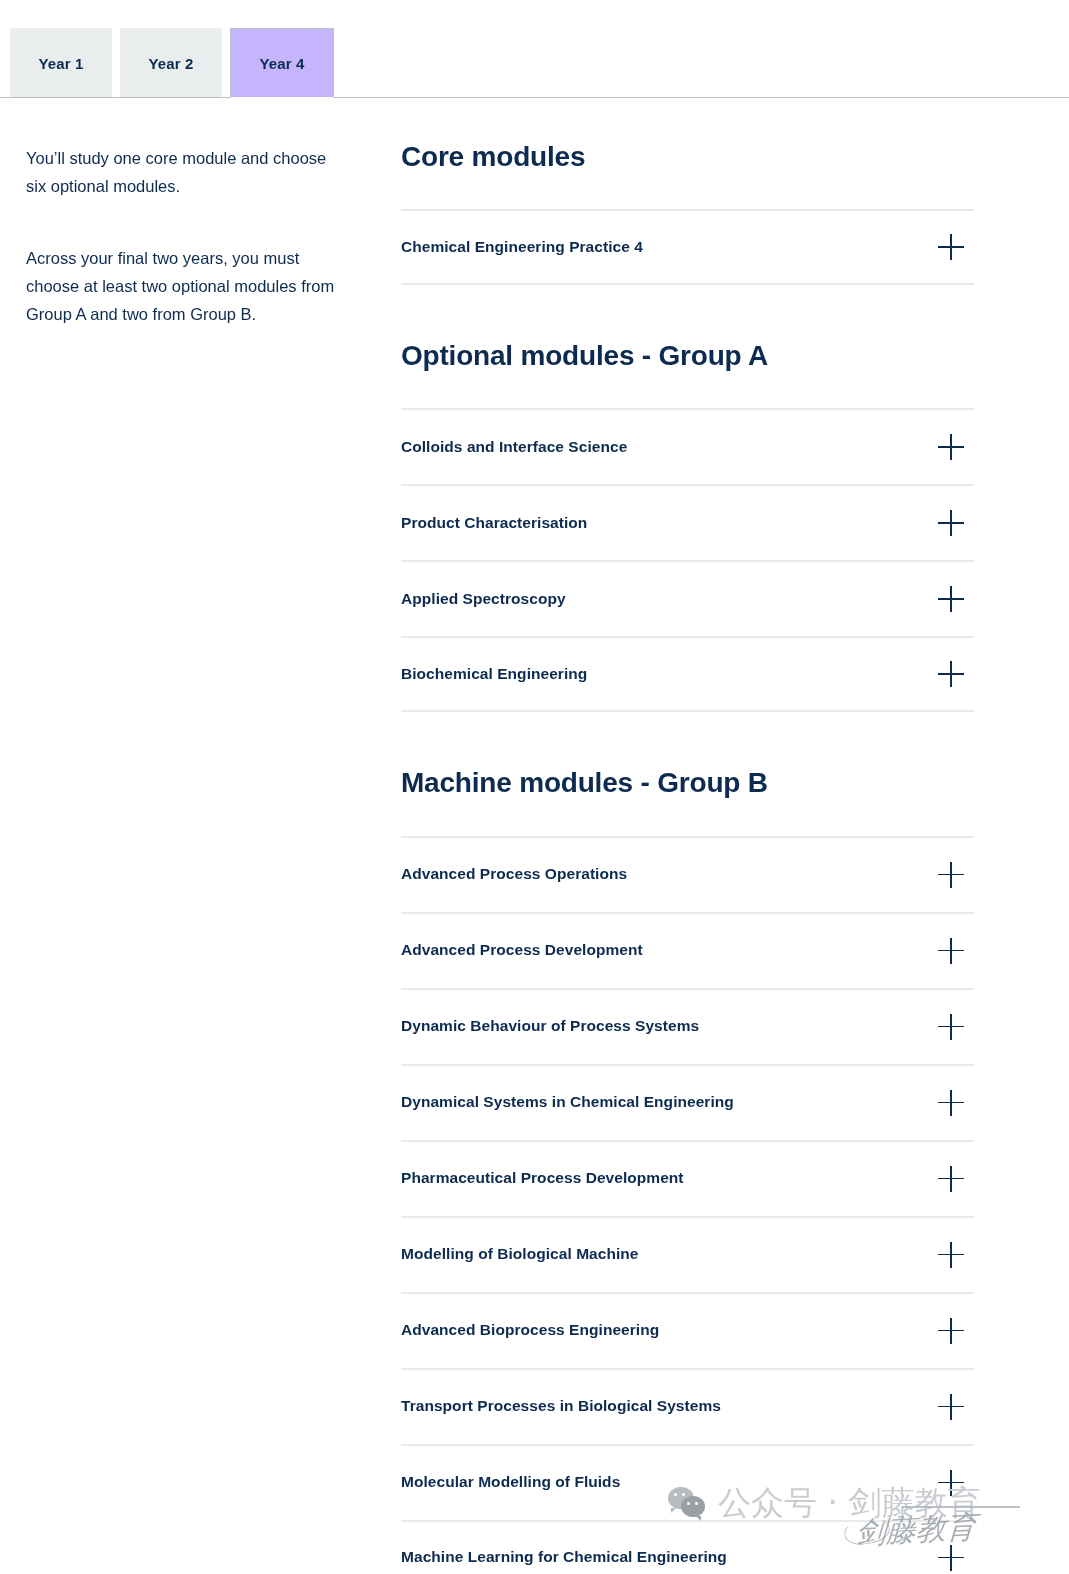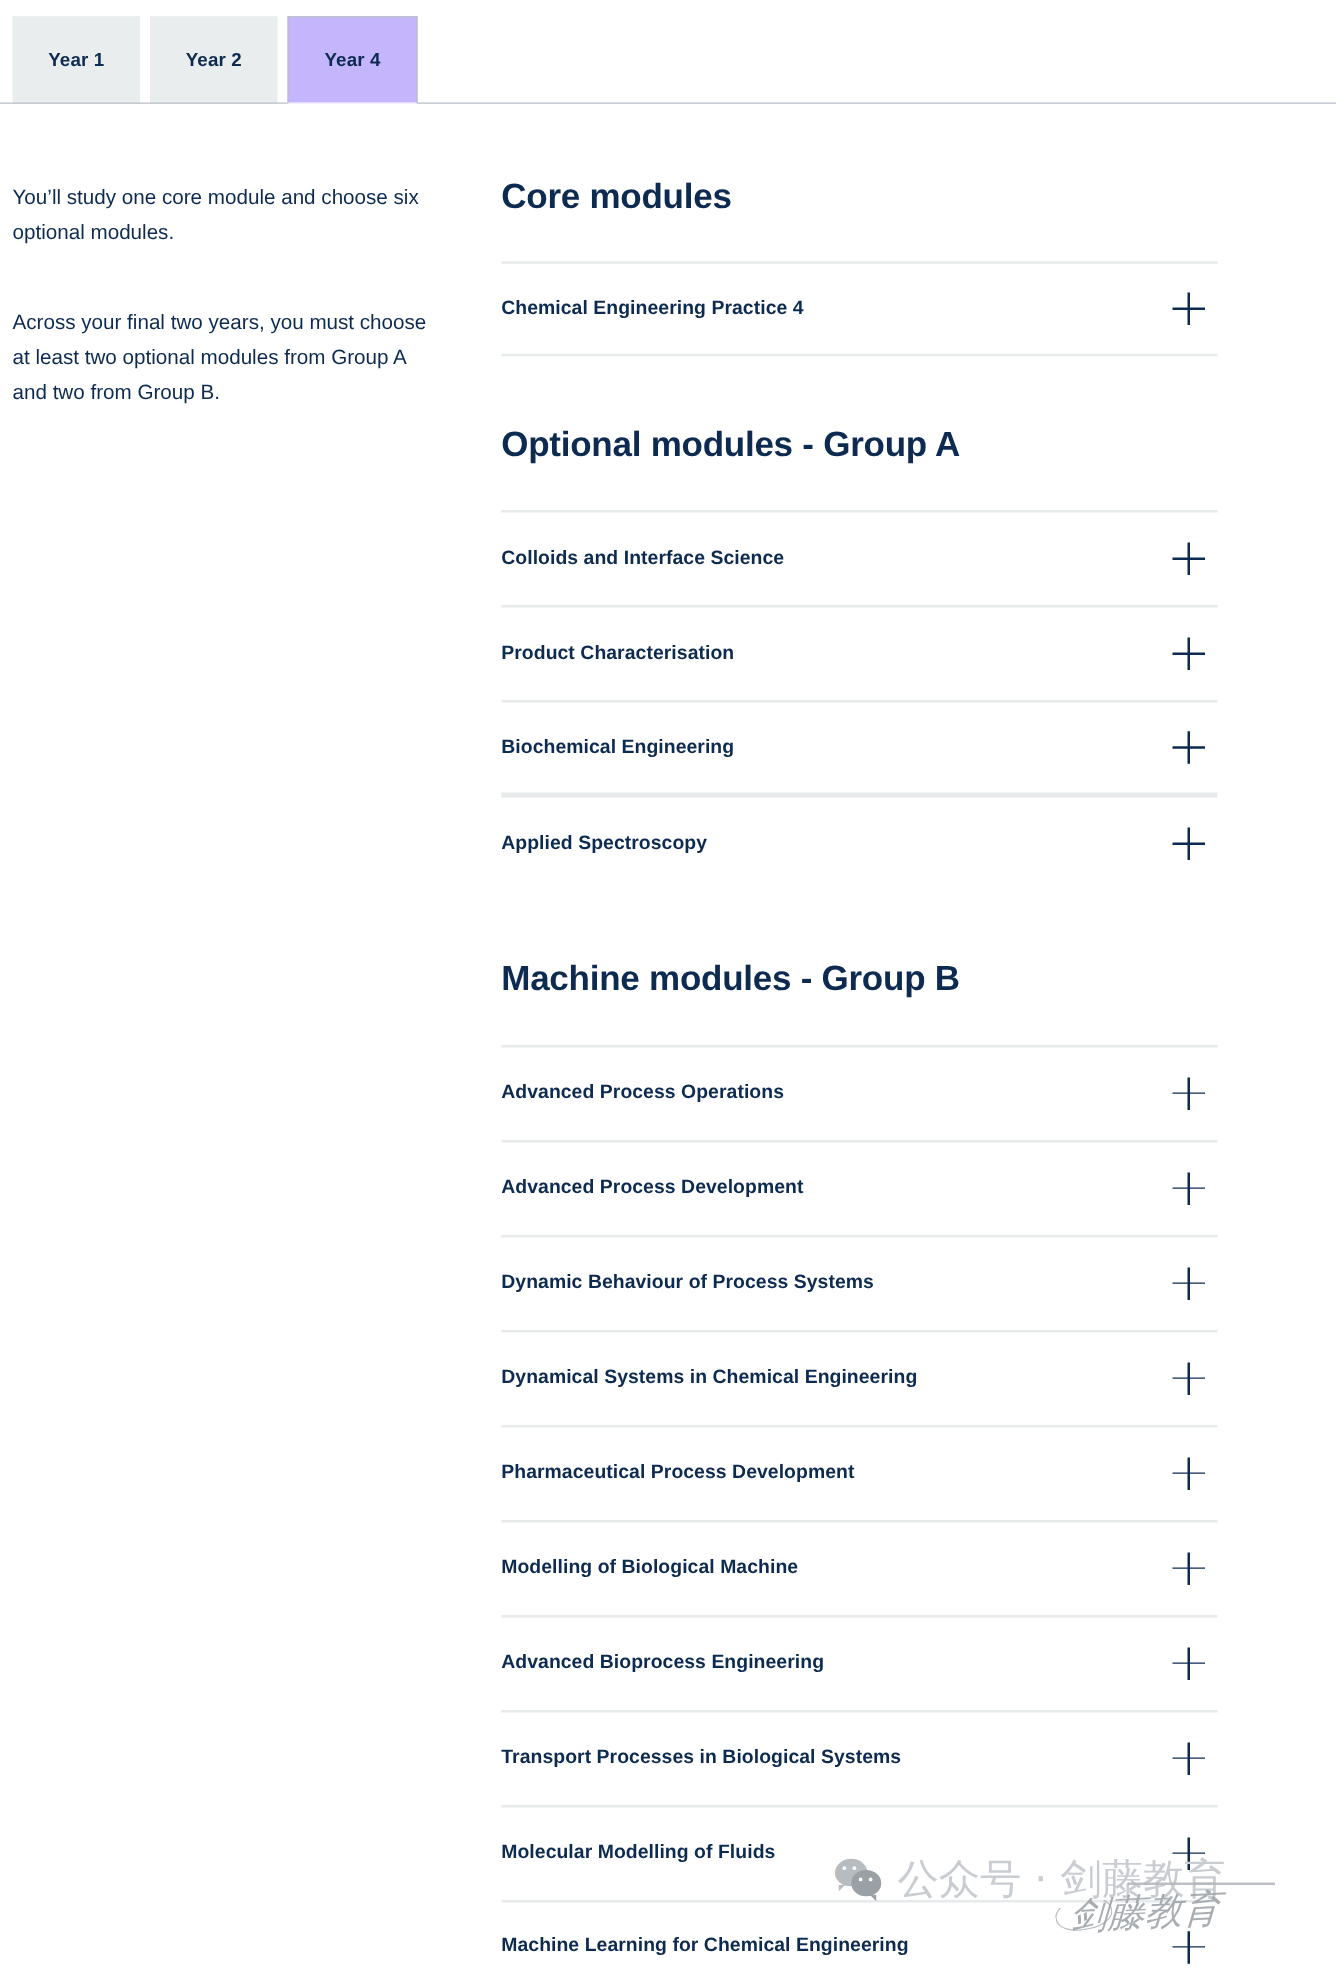--- a/index.html
+++ b/index.html
@@ -15,21 +15,21 @@
     position: relative;
     overflow: hidden;
     font-family: "Liberation Sans", "DejaVu Sans", sans-serif;
     color: #0d2b51;
     -webkit-font-smoothing: antialiased;
   }
 
   
   .tabstrip {
     position: absolute;
-    top: 1px;
+    top: 16px;
     left: 0;
     width: 1069px;
     height: 76px;
   }
   .tabstrip-rule {
     position: absolute;
     left: 0;
     top: 81px;
     width: 1069px;
     height: 1px;
@@ -81,21 +81,21 @@
     align-items: flex-start;
   }
   .left-col {
     width: 390px;
     padding: 62px 46px 0 10px;
   }
   .intro-para {
     font-size: 16.5px;
     line-height: 28px;
     color: #0d2b51;
-    margin: 0 0 44px 0;
+    margin: 0 0 44px 16px;
     max-width: 340px;
   }
   .intro-para:last-child { margin-bottom: 0; }
 
   .right-col {
     width: 679px;
     padding: 0;
   }
   .modules {
     width: 573px;
@@ -292,26 +292,26 @@
         <h2 class="section-heading">Optional modules - Group A</h2>
 
         <div class="acc-row">
           <span class="acc-label">Colloids and Interface Science</span>
           <span class="plus-icon"></span>
         </div>
         <div class="acc-row">
           <span class="acc-label">Product Characterisation</span>
           <span class="plus-icon"></span>
         </div>
+        <div class="acc-row">
+          <span class="acc-label">Applied Spectroscopy</span>
+          <span class="plus-icon"></span>
+        </div>
         <div class="acc-row last-in-group">
           <span class="acc-label">Biochemical Engineering</span>
-          <span class="plus-icon"></span>
-        </div>
-        <div class="acc-row">
-          <span class="acc-label">Applied Spectroscopy</span>
           <span class="plus-icon"></span>
         </div>
 
         <h2 class="section-heading">Machine modules - Group B</h2>
 
         <div class="acc-row">
           <span class="acc-label">Advanced Process Operations</span>
           <span class="plus-icon"></span>
         </div>
         <div class="acc-row">

